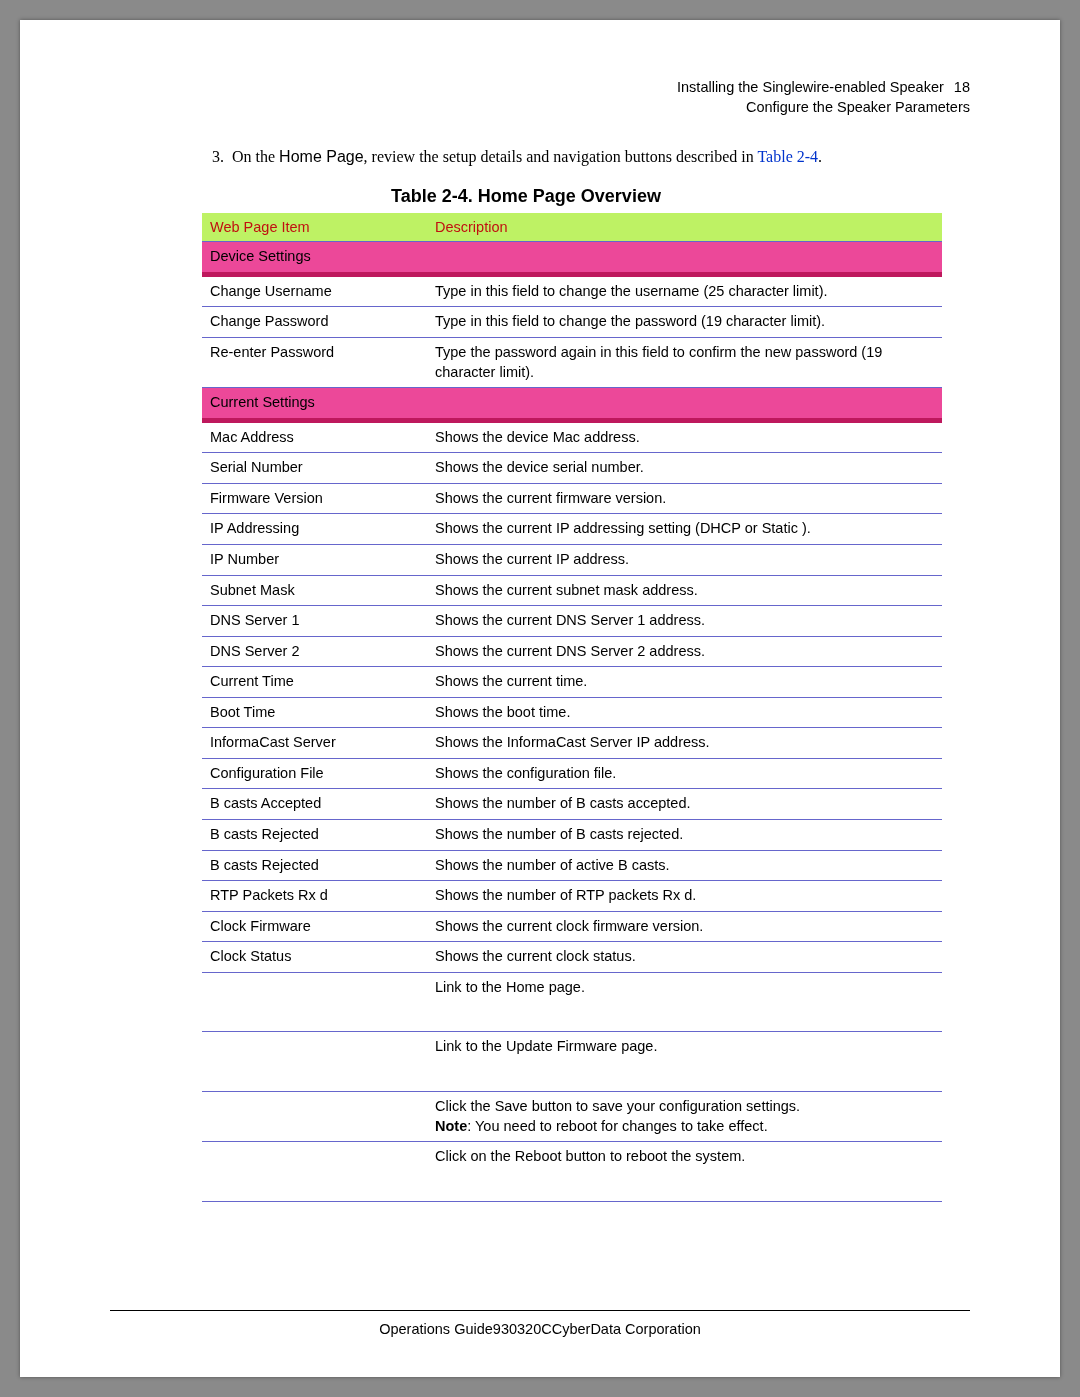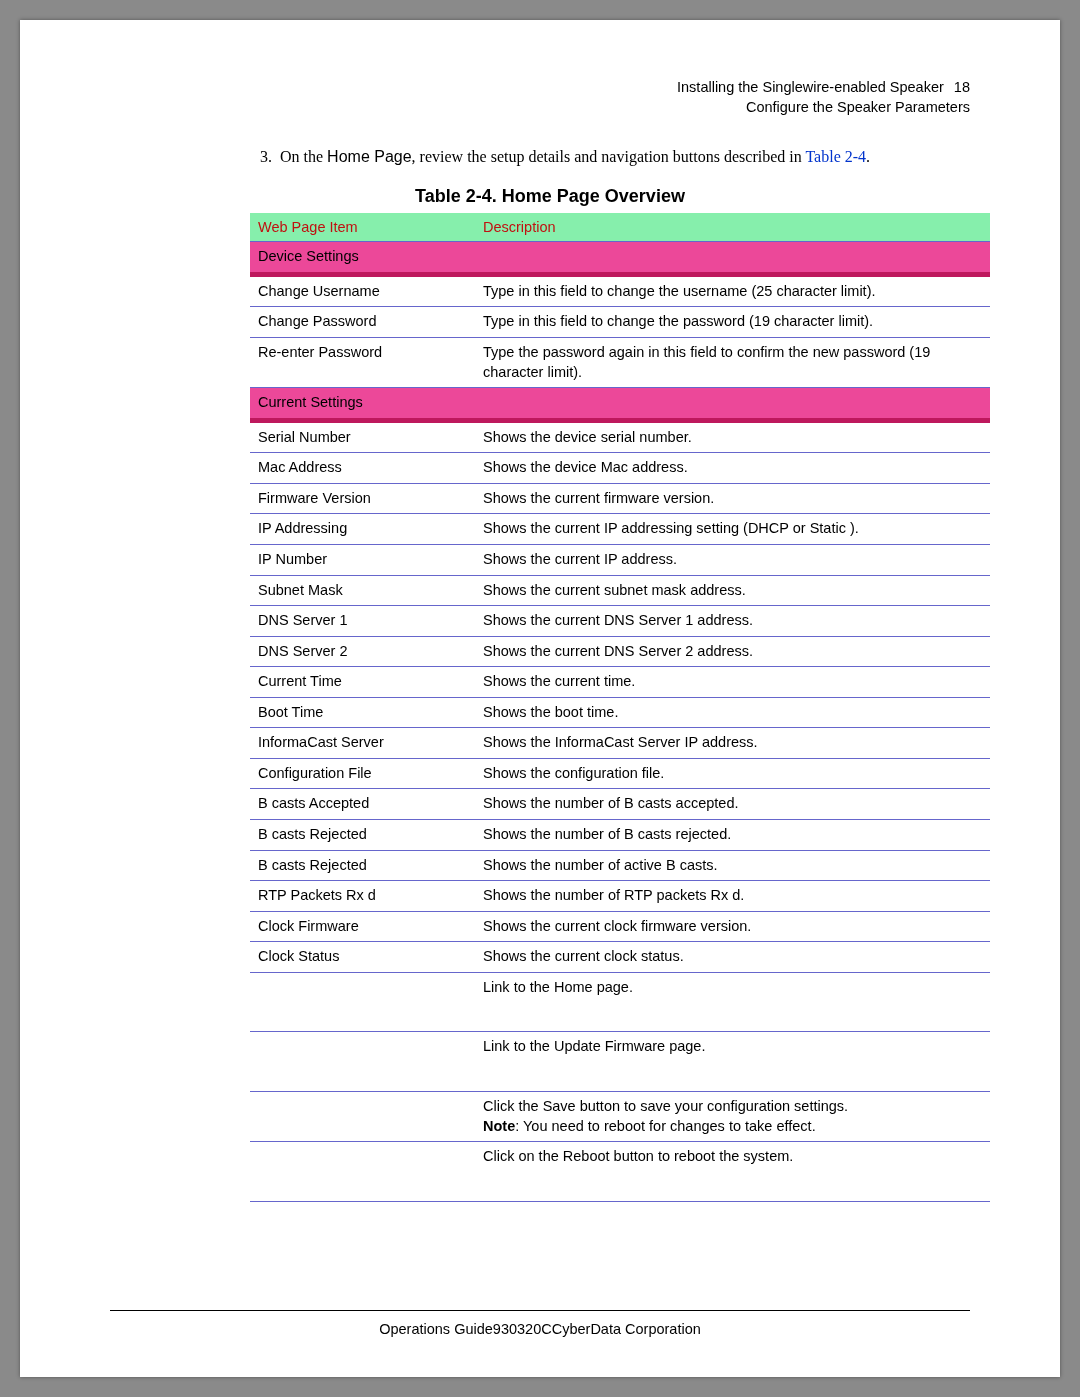--- a/index.html
+++ b/index.html
@@ -7,21 +7,21 @@
     background: #8a8a8a;
     font-family: Arial, Helvetica, sans-serif;
     display: flex;
     justify-content: center;
     padding: 20px 0;
   }
   .page {
     background: #fff;
     width: 1040px;
     min-height: 1357px;
-    padding: 58px 90px 40px 110px;
+    padding: 58px 90px 40px 62px;
     position: relative;
     box-shadow: 0 0 4px rgba(0,0,0,.4);
   }
   .header {
     text-align: right;
     font-size: 14.5px;
     line-height: 1.35;
     margin-bottom: 28px;
     color: #000;
   }
@@ -41,21 +41,21 @@
     font-size: 18px;
     margin-bottom: 6px;
   }
   table.overview {
     width: 740px;
     margin-left: 120px;
     border-collapse: collapse;
     font-size: 14.5px;
   }
   table.overview th {
-    background: #86efac;
+    background: #bef264;
     color: #c01010;
     text-align: left;
     font-weight: normal;
     padding: 6px 8px;
     border-bottom: 1px solid #6666cc;
   }
   table.overview td {
     padding: 5px 8px 5px 8px;
     vertical-align: top;
     border-bottom: 1px solid #6666cc;
@@ -121,26 +121,26 @@
           <td>Type in this field to change the password (19 character limit).</td>
         </tr>
         <tr>
           <td class="col1">Re-enter Password</td>
           <td>Type the password again in this field to confirm the new password (19 character limit).</td>
         </tr>
         <tr class="section">
           <td colspan="2">Current Settings</td>
         </tr>
         <tr>
+          <td class="col1">Mac Address</td>
+          <td>Shows the device Mac address.</td>
+        </tr>
+        <tr>
           <td class="col1">Serial Number</td>
           <td>Shows the device serial number.</td>
-        </tr>
-        <tr>
-          <td class="col1">Mac Address</td>
-          <td>Shows the device Mac address.</td>
         </tr>
         <tr>
           <td class="col1">Firmware Version</td>
           <td>Shows the current firmware version.</td>
         </tr>
         <tr>
           <td class="col1">IP Addressing</td>
           <td>Shows the current IP addressing setting (DHCP or Static ).</td>
         </tr>
         <tr>

